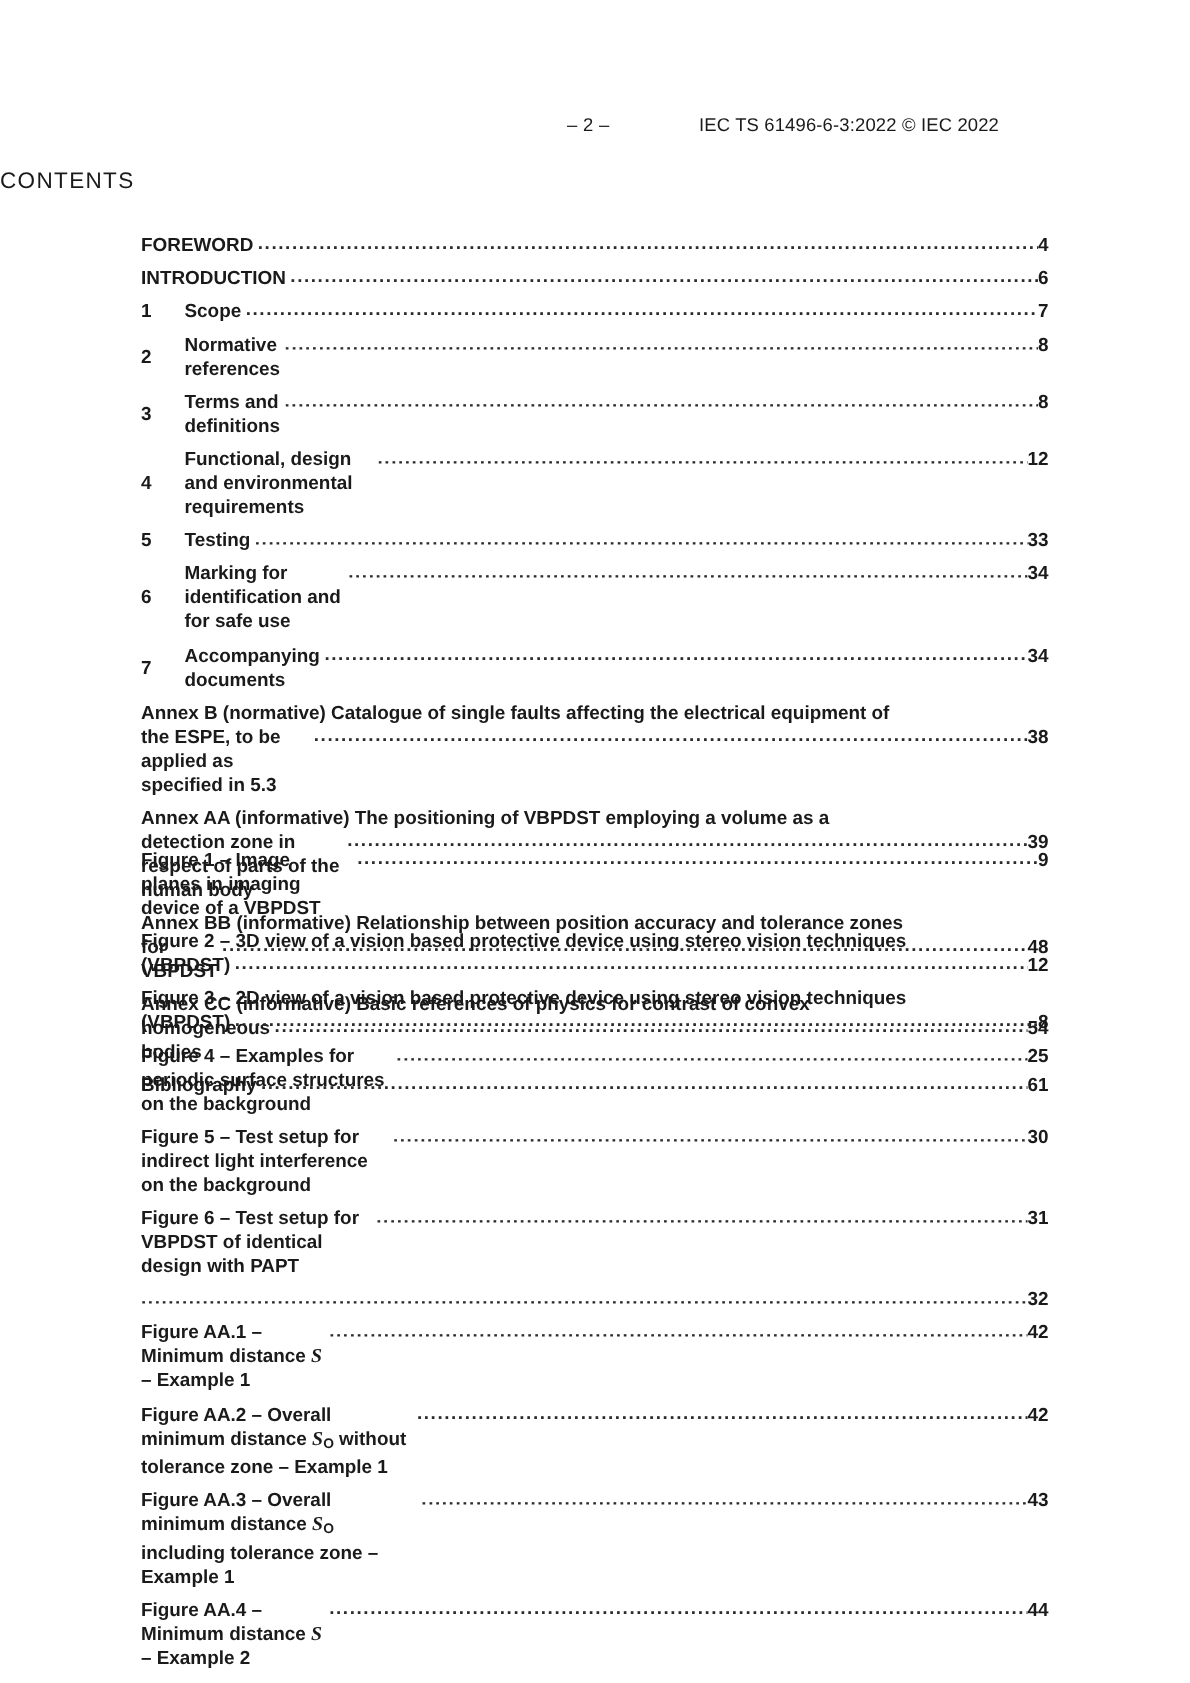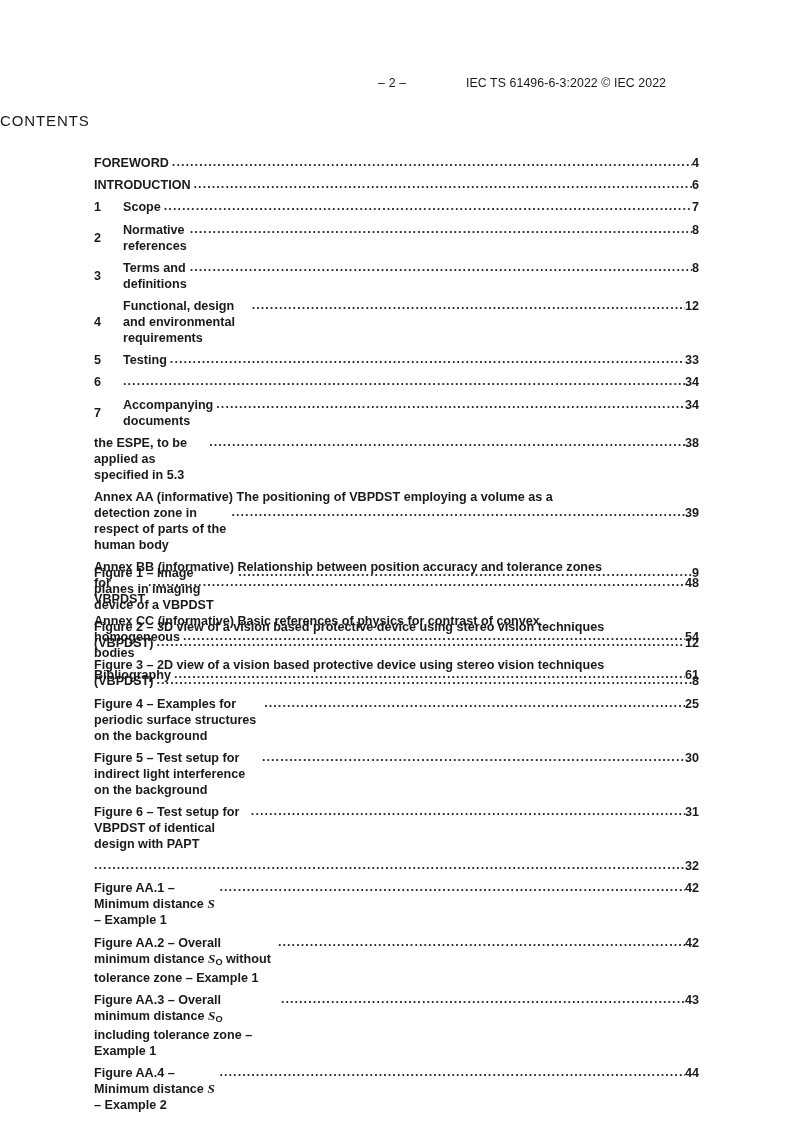--- a/index.html
+++ b/index.html
@@ -242,20 +242,21 @@
               <span class="pg">33</span>
             </div>
           </div>
         </div>
       </div>
       <div class="toc-entry">
         <div class="toc-row">
           <span class="num">6</span>
           <div class="body-col">
             <div class="leaders">
+              <span class="title-txt gap-before-dots">Marking for identification and for safe use</span>
               <span class="dots"></span>
               <span class="pg">34</span>
             </div>
           </div>
         </div>
       </div>
       <div class="toc-entry">
         <div class="toc-row">
           <span class="num">7</span>
           <div class="body-col">
@@ -264,20 +265,21 @@
               <span class="dots"></span>
               <span class="pg">34</span>
             </div>
           </div>
         </div>
       </div>
       <div class="toc-entry two-line">
         <div class="toc-row">
           <span class="num" style="flex: 0 0 0px; width: 0px;"></span>
           <div class="body-col">
+            <div class="wrap-first">Annex B (normative)  Catalogue of single faults affecting the electrical equipment of</div>
             <div class="wrap-second">
               <span class="title-txt gap-before-dots">the ESPE, to be applied as specified in 5.3</span>
               <span class="dots"></span>
               <span class="pg">38</span>
             </div>
           </div>
         </div>
       </div>
       <div class="toc-entry two-line">
         <div class="toc-row">

